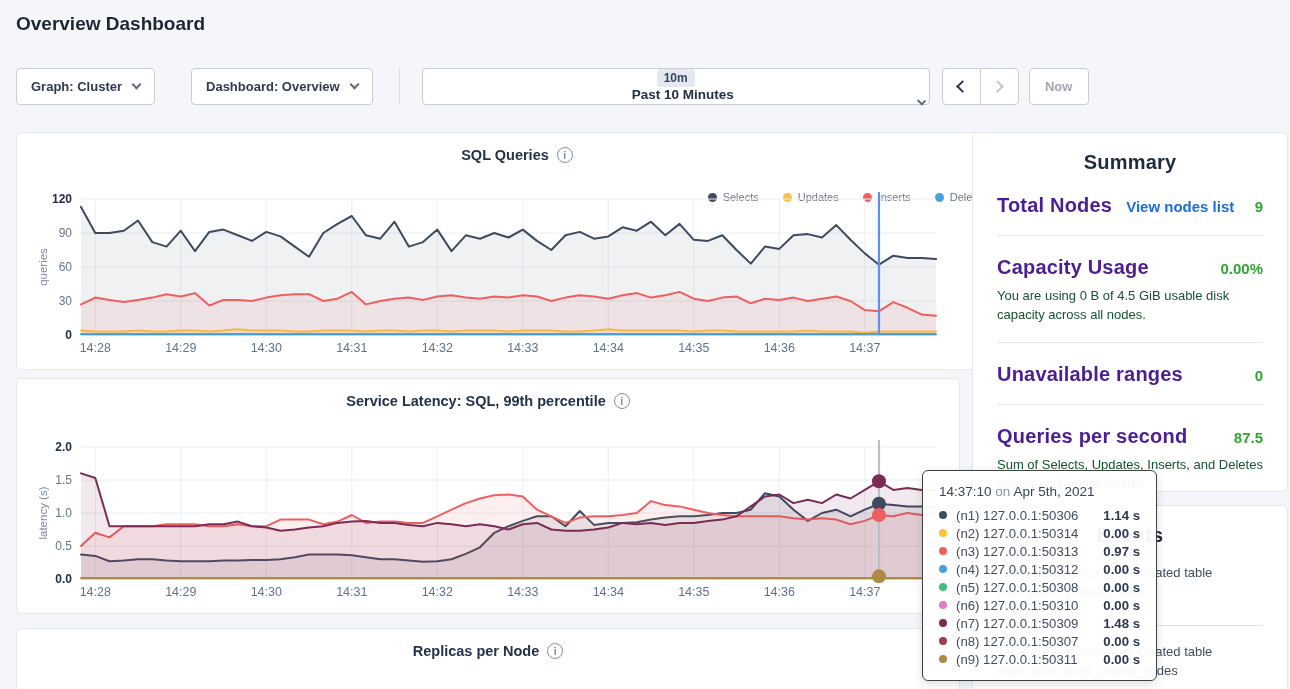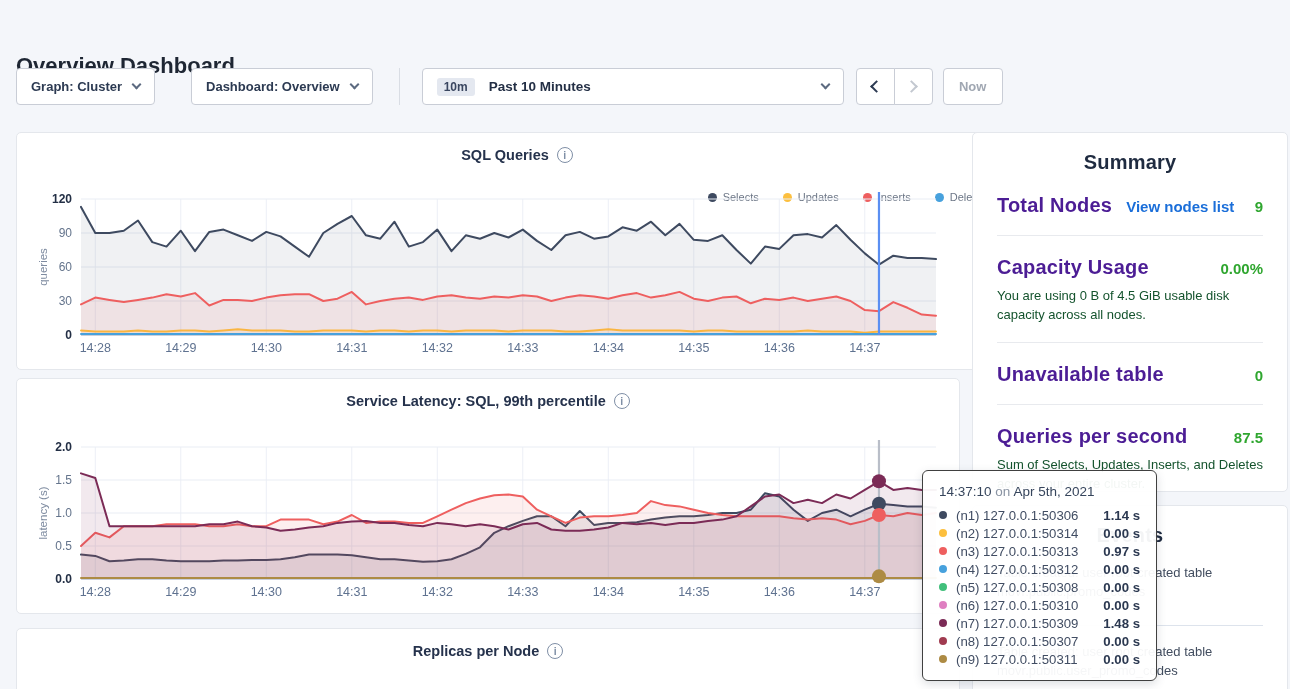--- a/index.html
+++ b/index.html
@@ -1,29 +1,29 @@
 <!DOCTYPE html>
 <html><head>
 <meta charset="utf-8">
 <style>
   * { margin:0; padding:0; box-sizing:border-box; }
   html,body { width:1290px; height:689px; overflow:hidden; background:#f4f6fa;
     font-family:"Liberation Sans", sans-serif; color:#232f45; }
 
   
-  .page-title { position:absolute; top:13px; left:16px; font-size:22px; font-weight:600; color:#1e2633;margin-top:40px; }
+  .page-title { position:absolute; top:13px; left:16px; font-size:19px; font-weight:600; color:#1e2633; }
   .toolbar { position:absolute; top:68px; left:16px; height:37px; display:flex; align-items:stretch; }
   .btn { background:#fff; border:1px solid #c9cdd6; border-radius:4px; display:flex; align-items:center;
          font-size:13px; font-weight:700; color:#2c3a52; cursor:pointer; }
   .dd { padding:0 14px; }
   .dd .chev { margin-left:11px; }
   .chev { width:7px; height:7px; border-right:2px solid #5c6a80; border-bottom:2px solid #5c6a80;
           transform:rotate(45deg); margin-top:-4px; }
   .vdivider { width:1px; background:#d9dde4; margin:0 22px 0 26px; }
-  .time-sel { width:422px; padding:0 14px; }
+  .time-sel { width:508px; padding:0 4px;flex-direction:column; }
   .time-chip { background:#e4e8f0; border-radius:3px; padding:2px 7px; font-size:12px; font-weight:700; color:#3a4660; }
   .time-text { margin-left:14px; font-size:13.5px; font-weight:700; color:#232f45; }
   .time-sel .chev { margin-left:auto; }
   .arrow-group { display:flex; margin-left:12px; }
   .arrow-btn { width:39px; justify-content:center; }
   .arrow-btn.left { border-radius:4px 0 0 4px; }
   .arrow-btn.right { border-radius:0 4px 4px 0; margin-left:-1px; }
   .chev-left { width:9px; height:9px; border-left:2.5px solid #2c3a52; border-bottom:2.5px solid #2c3a52;
                transform:rotate(45deg); margin-left:3px; }
   .chev-right { width:9px; height:9px; border-right:2.5px solid #c3c8d0; border-top:2.5px solid #c3c8d0;
@@ -249,21 +249,21 @@
       <div class="srow-line">
         <span class="slabel">Capacity Usage</span>
         <span class="svalue">0.00%</span>
       </div>
       <div class="sdesc">You are using 0 B of 4.5 GiB usable disk capacity across all nodes.</div>
     </div>
     <hr class="sdivider">
 
     <div class="srow">
       <div class="srow-line">
-        <span class="slabel">Unavailable table</span>
+        <span class="slabel">Unavailable ranges</span>
         <span class="svalue">0</span>
       </div>
     </div>
     <hr class="sdivider">
 
     <div class="srow">
       <div class="srow-line">
         <span class="slabel">Queries per second</span>
         <span class="svalue">87.5</span>
       </div>

